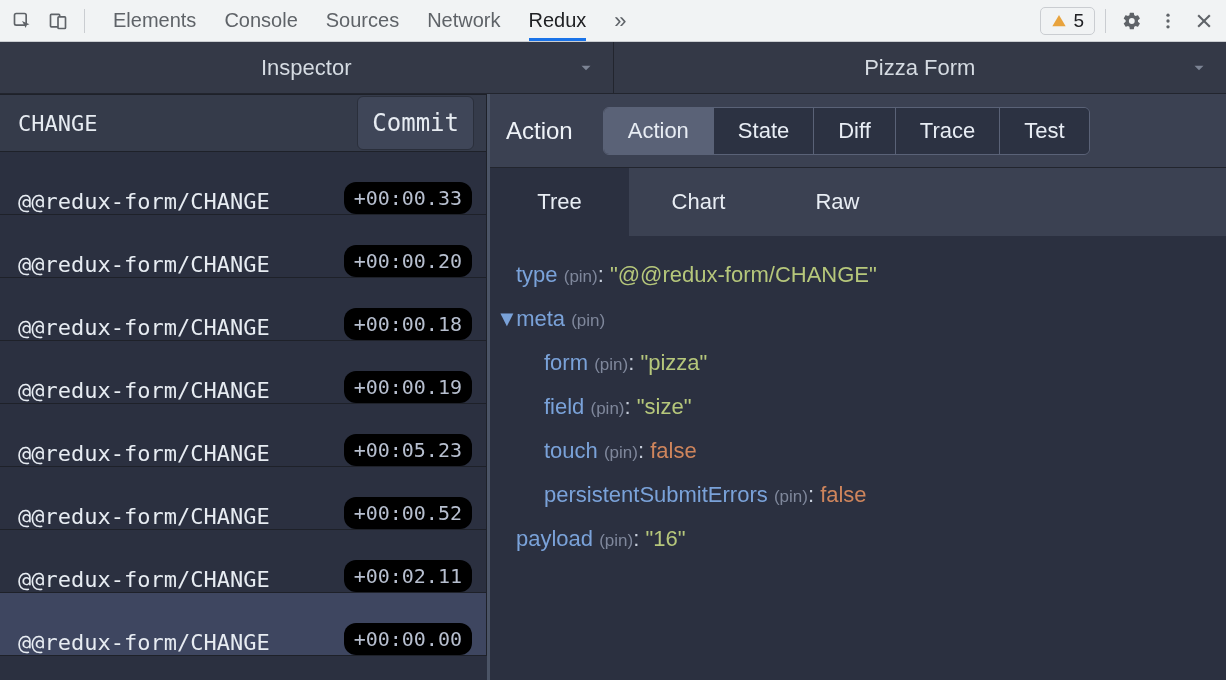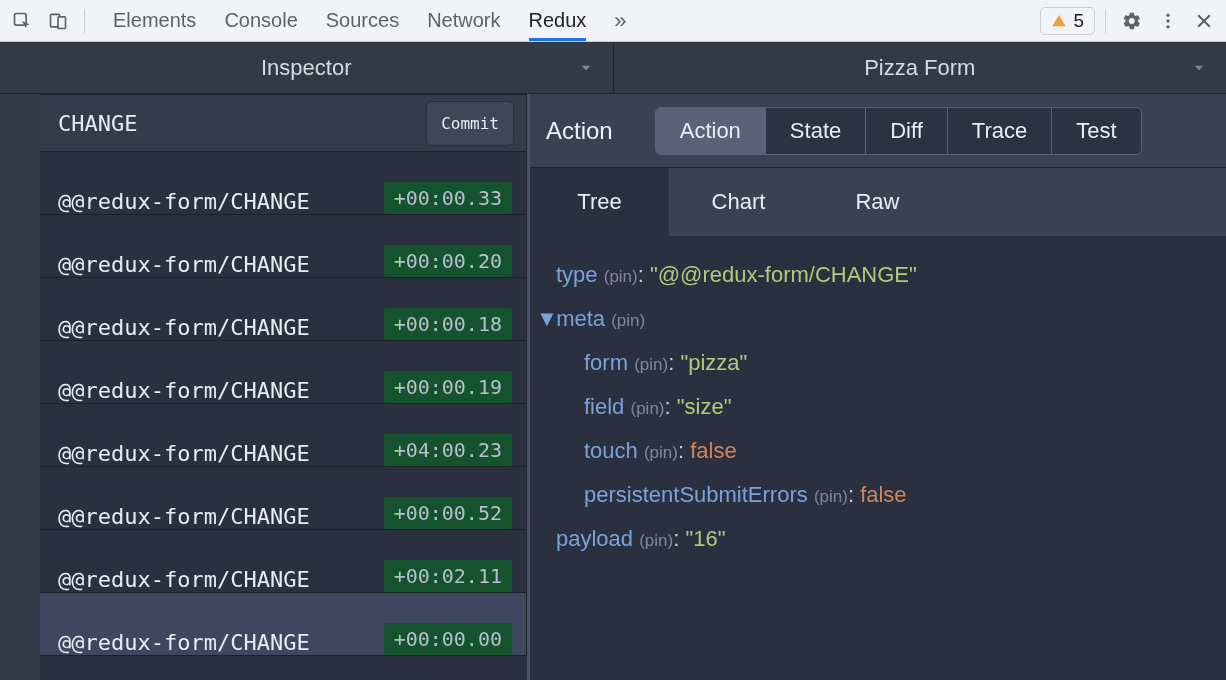--- a/index.html
+++ b/index.html
@@ -20,38 +20,38 @@
 
   
   .rd { display:flex; flex-direction:column; height:calc(100% - 42px); background:#343947; color:#d5dbe2; }
   .rd-head { display:flex; height:52px; }
   .rd-head .seg { flex:1; display:flex; align-items:center; justify-content:center; position:relative; font-size:22px; color:#d5dbe2; }
   .rd-head .seg .chev { position:absolute; right:18px; top:50%; transform:translateY(-50%); }
   .rd-head .seg.left { border-right:1px solid #22252e; }
   .rd-head { border-bottom:1px solid #22252e; }
   svg.chev { width:18px; height:18px; }
 
-  .rd-body { display:flex; flex:1; min-height:0;margin-left:40px; }
+  .rd-body { display:flex; flex:1; min-height:0; }
   .rd-left { width:490px; border-right:3px solid #4b5466; display:flex; flex-direction:column; background:#2b3040; }
   .rd-right { flex:1; display:flex; flex-direction:column; background:#2b3040; }
 
   
   .filter-row { display:flex; align-items:center; height:58px; padding:0 12px 0 18px; gap:10px; background:#353b4a; border:1px solid #1e2129; border-left:none; }
   .filter-input { flex:1; background:transparent; border:none; outline:none; color:#e7ecf2; font-family: ui-monospace, SFMono-Regular, Menlo, Consolas, monospace; font-size:22px; }
-  .commit-btn { background:#3f4658; color:#e7ecf2; border:1px solid #2a2f3b; border-radius:6px; padding:12px 14px; font-family: ui-monospace, SFMono-Regular, Menlo, Consolas, monospace; font-size:16px; }
+  .commit-btn { background:#3f4658; color:#e7ecf2; border:1px solid #2a2f3b; border-radius:6px; padding:12px 14px; font-family: ui-monospace, SFMono-Regular, Menlo, Consolas, monospace; font-size:24px; }
 
   
   .action-list { flex:1; overflow:auto; }
   .action-row { display:flex; align-items:flex-end; justify-content:space-between; height:63px; padding:0 14px 0 18px; border:1px solid #1e2129; border-left:none; border-top:none; background:#2b3040; }
   .action-row.selected { background:#3e4660; }
   .action-name { font-family: ui-monospace, SFMono-Regular, Menlo, Consolas, monospace; font-size:22px; color:#e7ecf2; }
-  .time-pill { background:#14532d; color:#b7bfcf; border-radius:2px; padding:4px 10px; font-family: ui-monospace, SFMono-Regular, Menlo, Consolas, monospace; font-size:20px; }
-
-  
-  .insp-bar { display:flex; align-items:center; height:74px; background:#3b4152; padding:0 16px; gap:28px; border-bottom:1px solid #22252e; }
+  .time-pill { background:#000000; color:#b7bfcf; border-radius:12px; padding:4px 10px; font-family: ui-monospace, SFMono-Regular, Menlo, Consolas, monospace; font-size:20px; }
+
+  
+  .insp-bar { display:flex; align-items:center; height:74px; background:#3b4152; padding:0 16px; gap:16px; border-bottom:1px solid #22252e; }
   .insp-label { font-size:24px; color:#eef2f7; padding-right:14px; }
   .insp-tabs { display:flex; border:1px solid #5a6277; border-radius:6px; overflow:hidden; }
   .insp-tab { padding:10px 24px; font-size:22px; color:#e8edf4; background:#2c3242; border-right:1px solid #5a6277; }
   .insp-tab:last-child { border-right:none; }
   .insp-tab.active { background:#5a6277; }
 
   .view-tabs { display:flex; background:#3b4152; height:68px; }
   .view-tab { width:139px; display:flex; align-items:center; justify-content:center; font-size:22px; color:#e8edf4; }
   .view-tab.active { background:#2b3040; }
 
@@ -155,21 +155,21 @@
           <div class="action-row">
             <span class="action-name">@@redux-form/CHANGE</span>
             <span class="time-pill">+00:00.18</span>
           </div>
           <div class="action-row">
             <span class="action-name">@@redux-form/CHANGE</span>
             <span class="time-pill">+00:00.19</span>
           </div>
           <div class="action-row">
             <span class="action-name">@@redux-form/CHANGE</span>
-            <span class="time-pill">+04:00.23</span>
+            <span class="time-pill">+00:05.23</span>
           </div>
           <div class="action-row">
             <span class="action-name">@@redux-form/CHANGE</span>
             <span class="time-pill">+00:00.52</span>
           </div>
           <div class="action-row">
             <span class="action-name">@@redux-form/CHANGE</span>
             <span class="time-pill">+00:02.11</span>
           </div>
           <div class="action-row selected">

